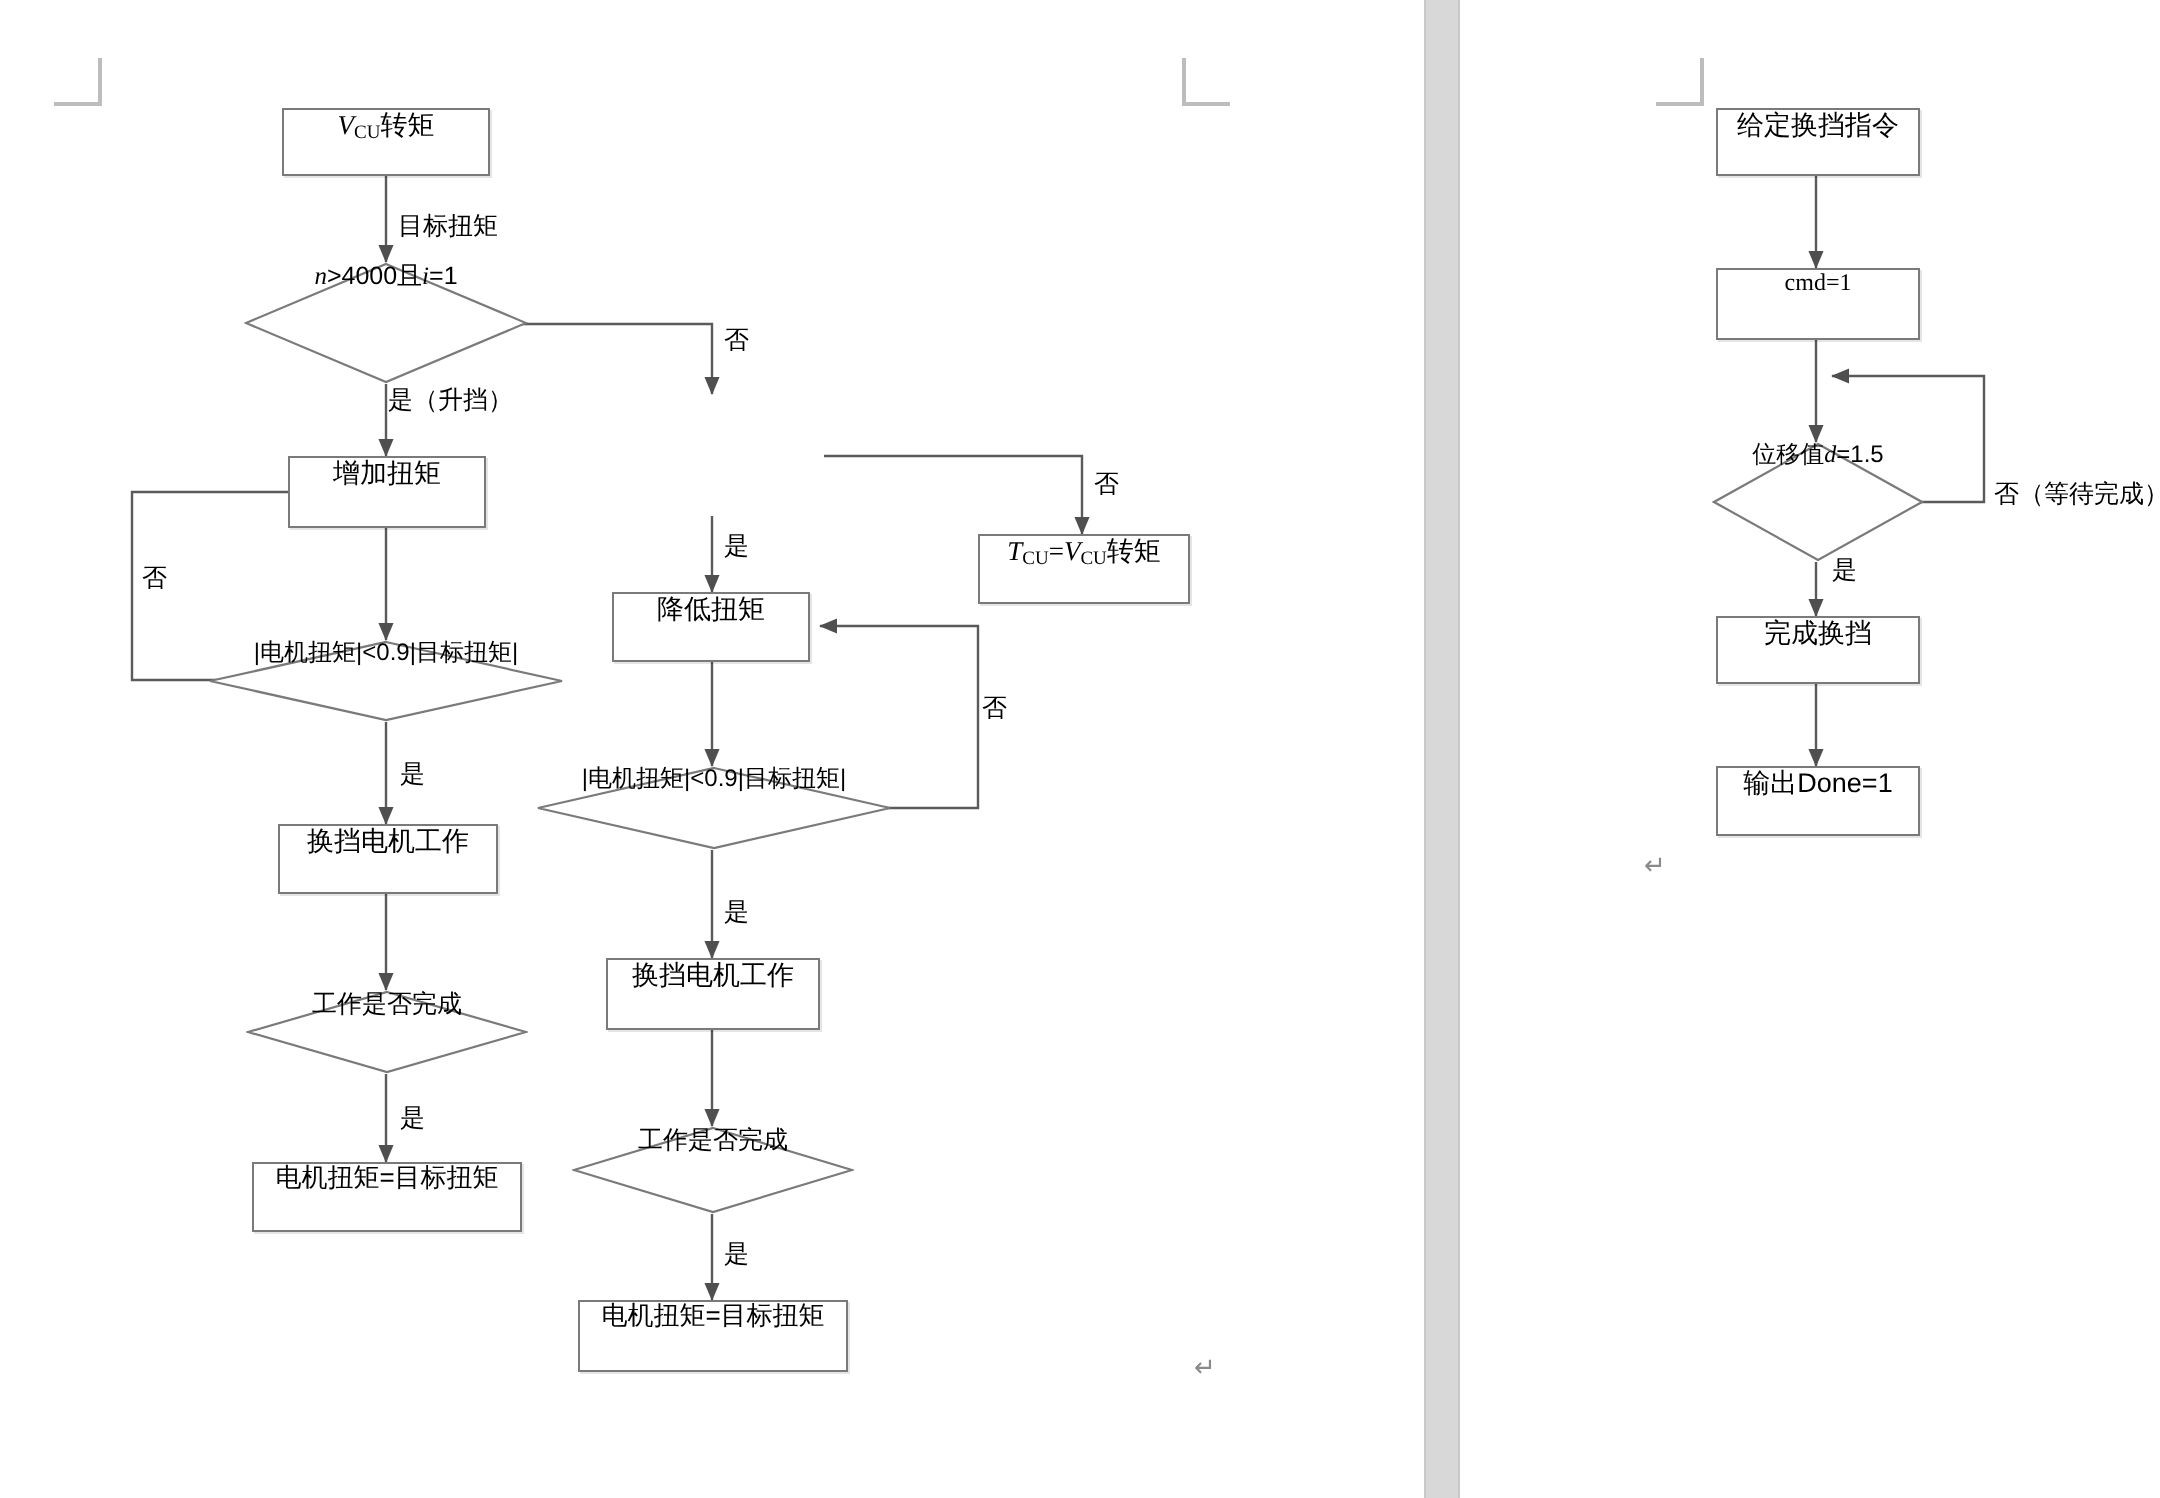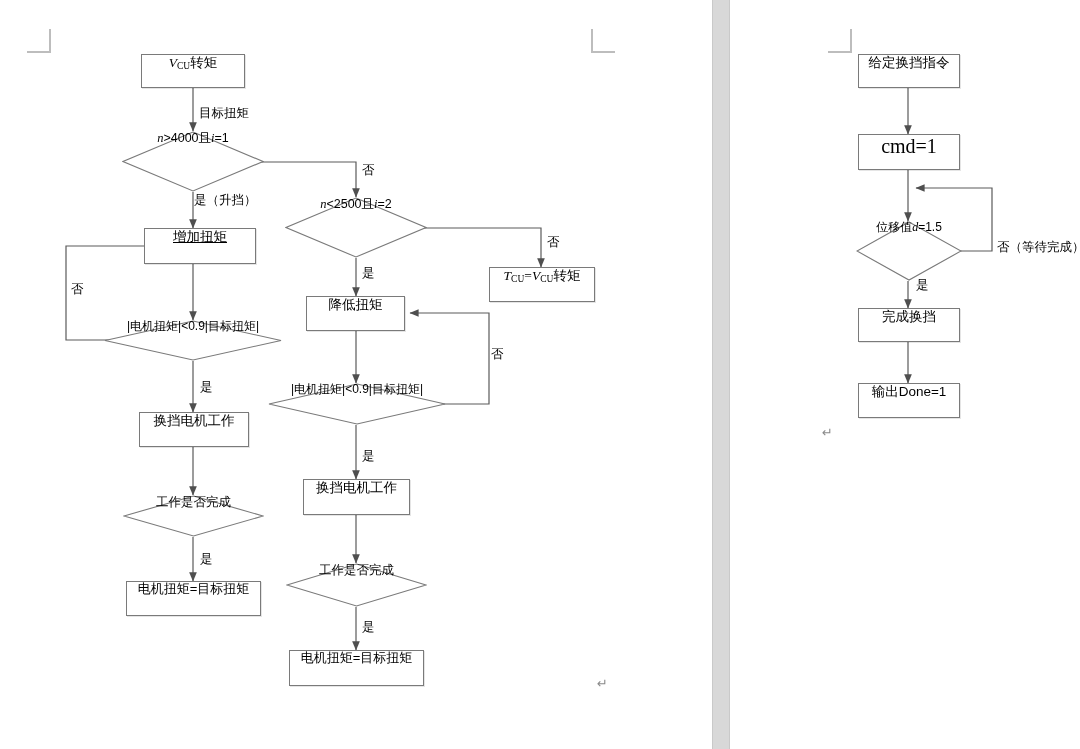--- a/index.html
+++ b/index.html
@@ -116,21 +116,21 @@
     <span class="serif"><span class="ital">V</span><span class="sub">CU</span><span style="font-family:'Liberation Sans',sans-serif;">转矩</span></span>
   </div>
 
   <div class="node diamond" style="left:122px;top:131px;width:142px;height:61px;">
     <svg class="dm-svg" viewBox="0 0 142 61" preserveAspectRatio="none">
       <polygon points="71,1 141,30.5 71,60 1,30.5" fill="#fff" stroke="#7a7a7a" stroke-width="1.1"></polygon>
     </svg>
     <span class="dm-txt" style="font-size:12.5px;"><span class="ital">n</span>&gt;4000且<span class="ital">i</span>=1</span>
   </div>
 
-  <div class="node box" style="left:144px;top:228px;width:112px;height:36px;text-decoration:underline;">
+  <div class="node box" style="left:144px;top:228px;width:99px;height:36px;">
     <span>增加扭矩</span>
   </div>
 
   <div class="node diamond" style="left:104px;top:320px;width:178px;height:41px;">
     <svg class="dm-svg" viewBox="0 0 178 41" preserveAspectRatio="none">
       <polygon points="89,1 177,20.5 89,40 1,20.5" fill="#fff" stroke="#7a7a7a" stroke-width="1.1"></polygon>
     </svg>
     <span class="dm-txt" style="font-size:12px;">|电机扭矩|&lt;0.9|目标扭矩|</span>
   </div>
 
@@ -142,26 +142,20 @@
     <svg class="dm-svg" viewBox="0 0 141 42" preserveAspectRatio="none">
       <polygon points="70.5,1 140,21 70.5,41 1,21" fill="#fff" stroke="#7a7a7a" stroke-width="1.1"></polygon>
     </svg>
     <span class="dm-txt" style="font-size:12.5px;">工作是否完成</span>
   </div>
 
   <div class="node box" style="left:126px;top:581px;width:135px;height:35px;">
     <span style="font-size:13px;">电机扭矩=目标扭矩</span>
   </div>
 
-  <div class="node diamond" style="left:285px;top:197px;width:142px;height:61px;">
-    <svg class="dm-svg" viewBox="0 0 142 61" preserveAspectRatio="none">
-      <polygon points="71,1 141,30.5 71,60 1,30.5" fill="#fff" stroke="#7a7a7a" stroke-width="1.1"></polygon>
-    </svg>
-    <span class="dm-txt" style="font-size:12.5px;"><span class="ital">n</span>&lt;2500且<span class="ital">i</span>=2</span>
-  </div>
 
   <div class="node box" style="left:489px;top:267px;width:106px;height:35px;">
     <span class="serif"><span class="ital">T</span><span class="sub">CU</span>=<span class="ital">V</span><span class="sub">CU</span><span style="font-family:'Liberation Sans',sans-serif;">转矩</span></span>
   </div>
 
   <div class="node box" style="left:306px;top:296px;width:99px;height:35px;">
     <span>降低扭矩</span>
   </div>
 
   <div class="node diamond" style="left:268px;top:383px;width:178px;height:42px;">
@@ -228,21 +222,21 @@
 
       <path d="M178,342 L178,383" marker-end="url(#ah2)"></path>
     </g>
   </svg>
 
   <div class="node box" style="left:128px;top:54px;width:102px;height:34px;">
     <span>给定换挡指令</span>
   </div>
 
   <div class="node box" style="left:128px;top:134px;width:102px;height:36px;">
-    <span class="serif" style="font-size:20px;">cmd=1</span>
+    <span class="serif" style="font-size:12px;">cmd=1</span>
   </div>
 
   <div class="node diamond" style="left:126px;top:221px;width:106px;height:60px;">
     <svg class="dm-svg" viewBox="0 0 106 60" preserveAspectRatio="none">
       <polygon points="53,1 105,30 53,59 1,30" fill="#fff" stroke="#7a7a7a" stroke-width="1.1"></polygon>
     </svg>
     <span class="dm-txt" style="font-size:12px;">位移值<span class="ital">d</span>=1.5</span>
   </div>
 
   <div class="node box" style="left:128px;top:308px;width:102px;height:34px;">

